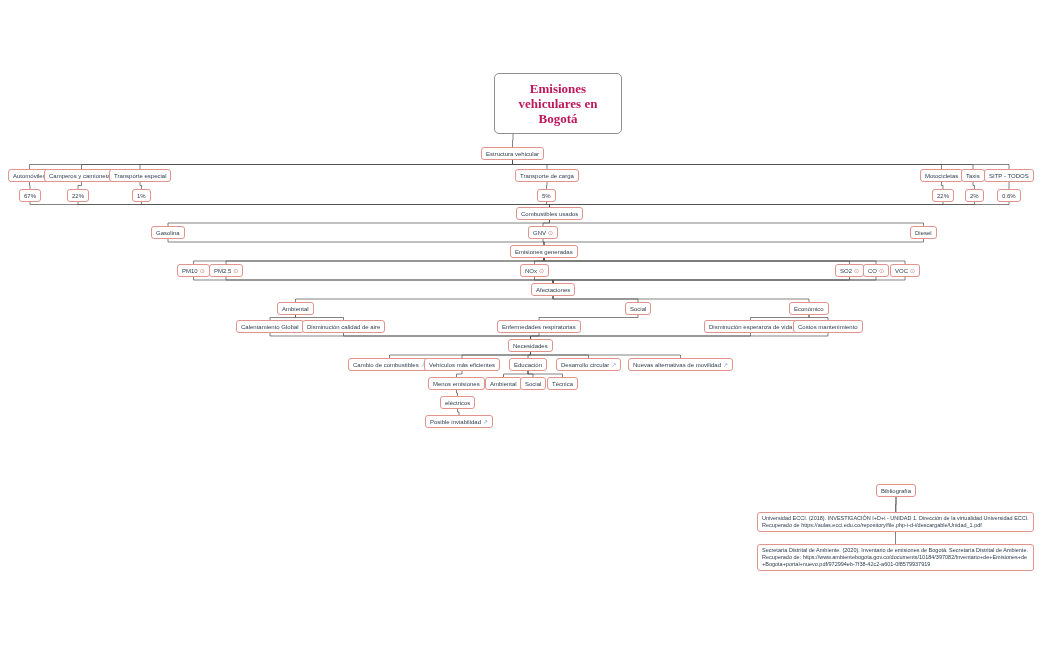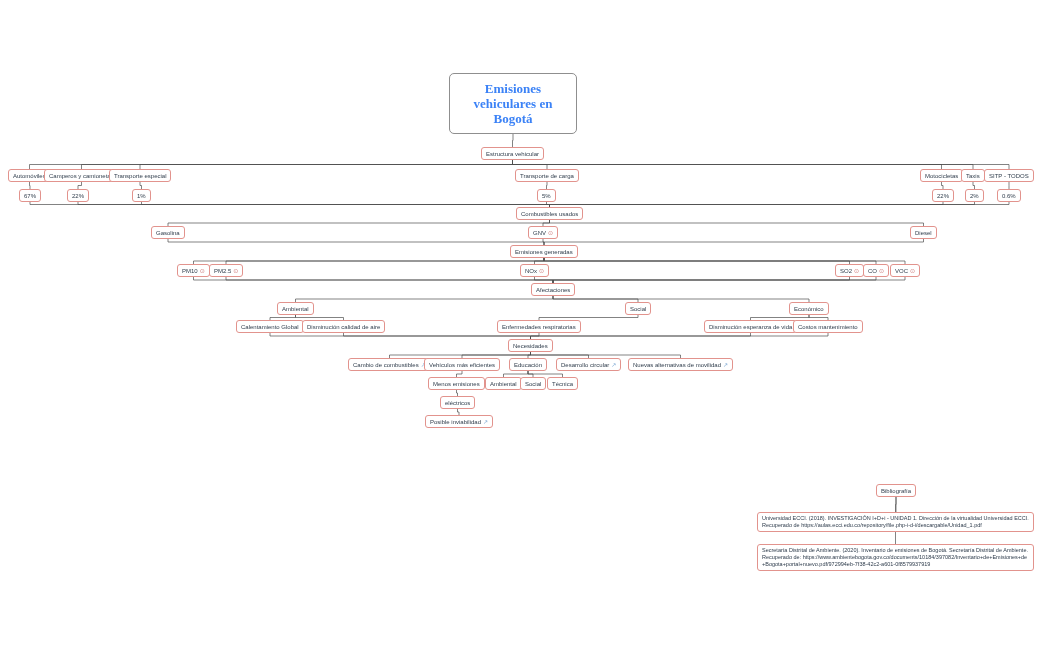--- a/index.html
+++ b/index.html
@@ -12,21 +12,21 @@
   .node {
     position:absolute; display:flex; align-items:center; gap:2px;
     background:#ffffff; border:1px solid #e2938d; border-radius:3px;
     padding:1.5px 4px; font-size:6px; line-height:8px; color:#33404f;
     white-space:nowrap; box-sizing:border-box; z-index:2;
   }
   .node.root {
     width:128px; justify-content:center; text-align:center; white-space:normal;
     border:1px solid #8f8f8f; border-radius:5px; padding:7px 5px;
     font-family:"Liberation Serif", serif; font-weight:bold;
-    font-size:13px; line-height:15px; color:#3b82f6;
+    font-size:13px; line-height:15px; color:#be185d;margin-left:45px;
   }
   .node.refbox {
     width:277px; white-space:normal; word-break:break-all;
     font-size:5.5px; line-height:7px; padding:2px 4px; color:#2c3a4a;
     text-align:left;
   }
   .nicon { font-size:6px; line-height:6px; }
   .nicon.note { color:#cf7e7e; }
   .nicon.link { color:#6f9fce; }
 </style>

